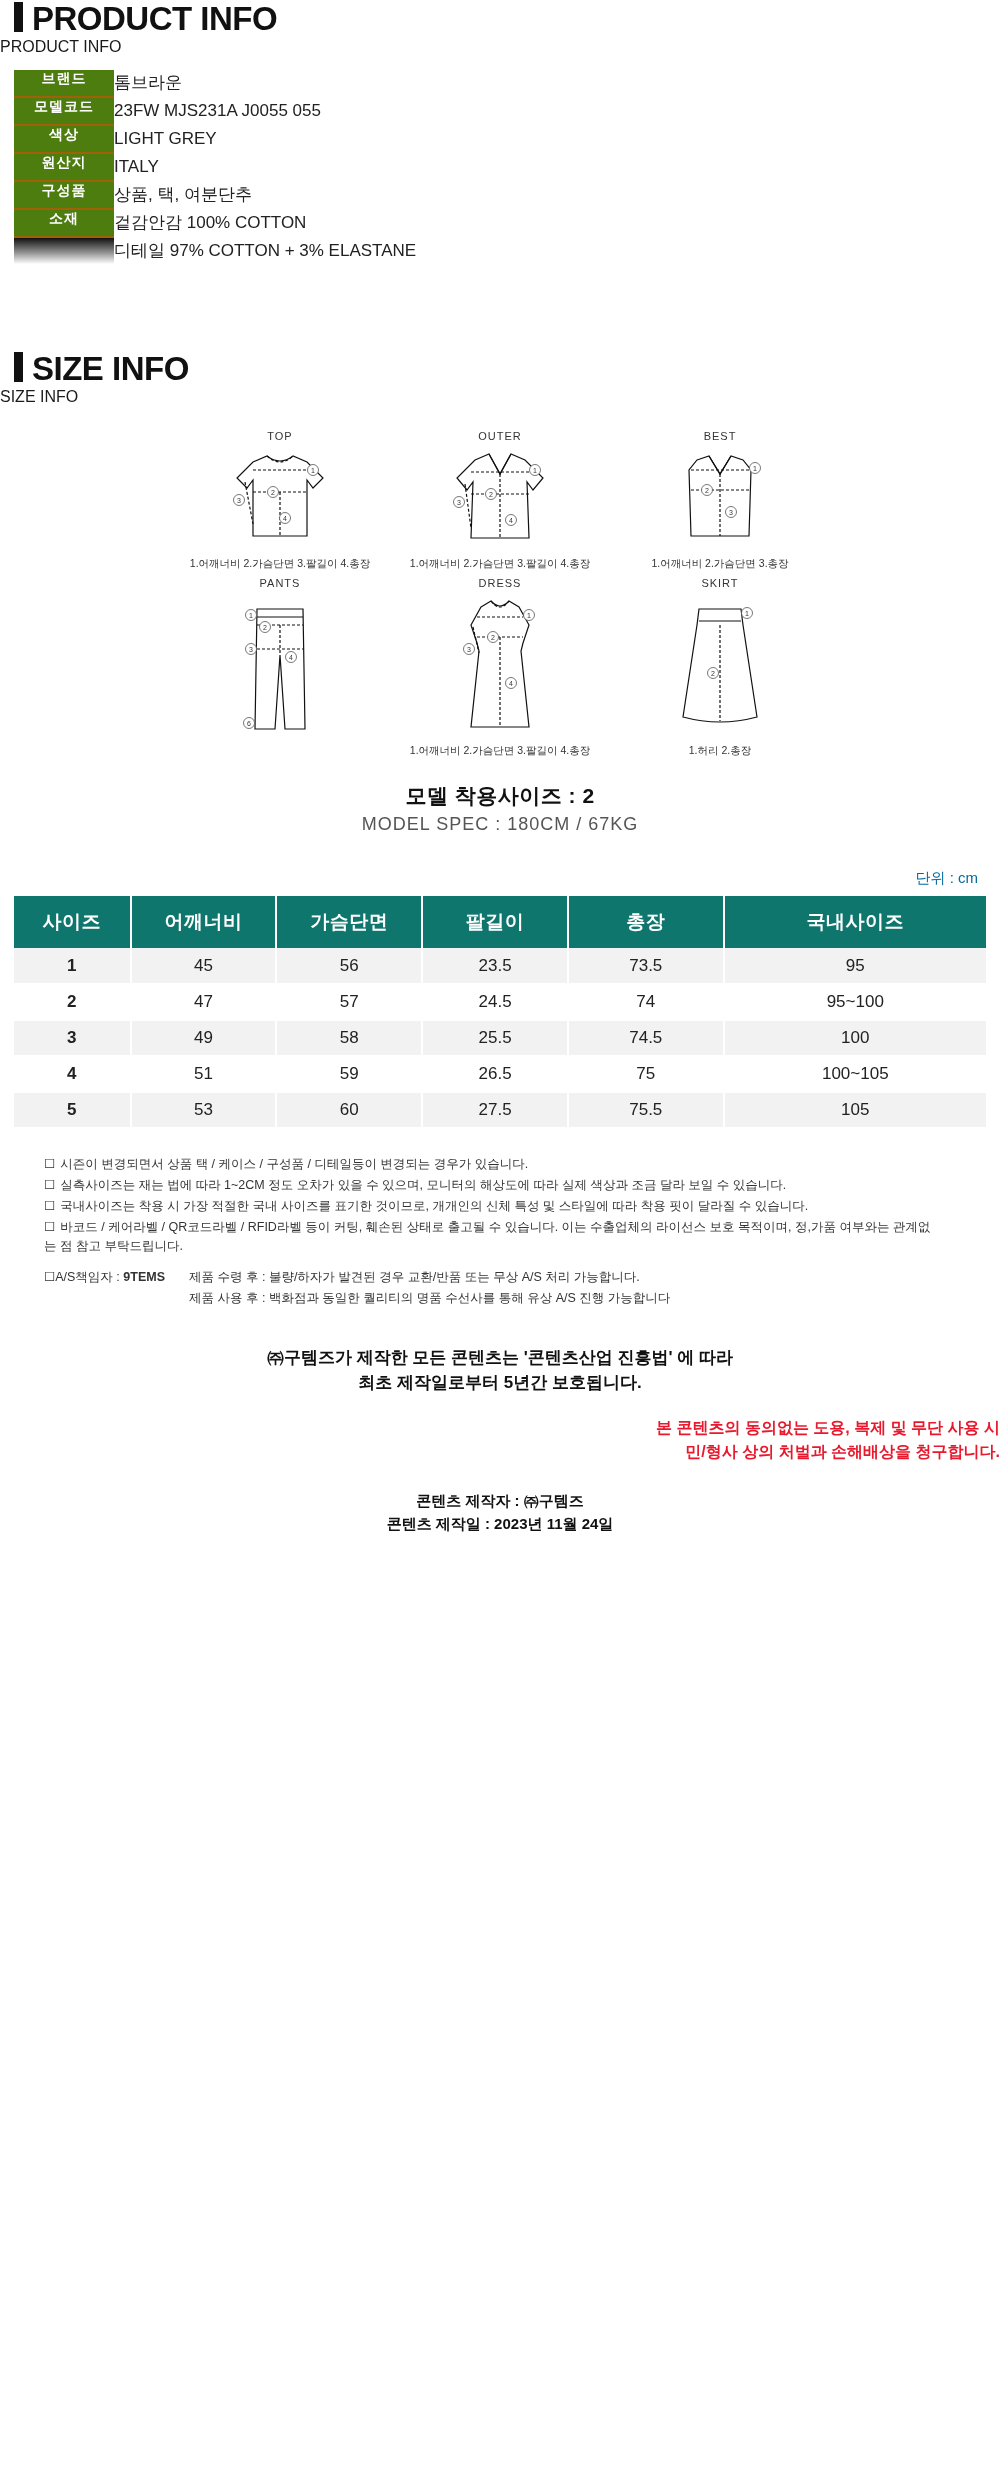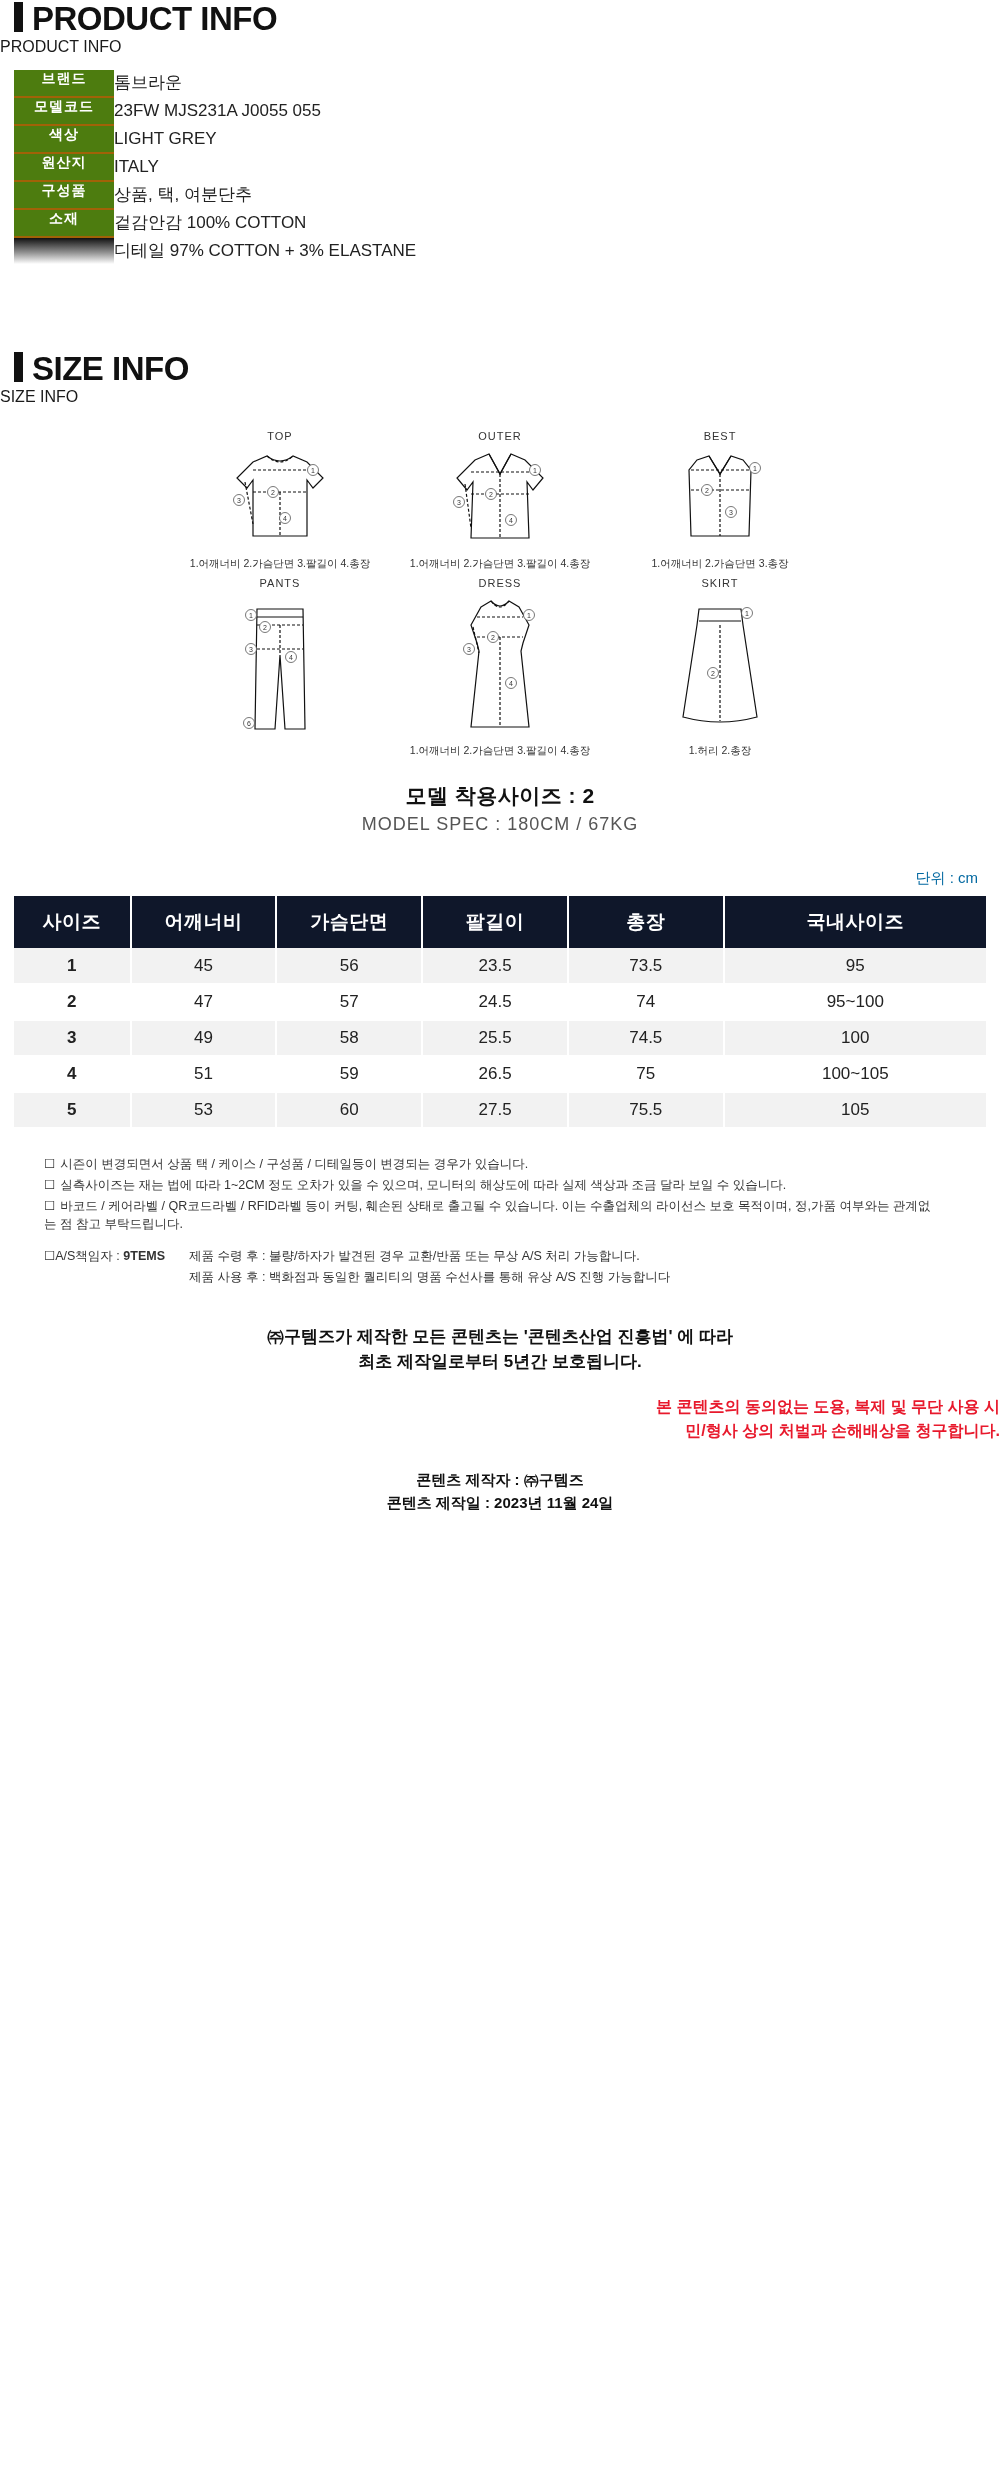--- a/index.html
+++ b/index.html
@@ -107,21 +107,21 @@
   }
 
   
   table.size-chart {
     border-collapse:collapse;
     width:972px;
     margin:8px auto 0 auto;
     table-layout:fixed;
   }
   table.size-chart th {
-    background:#0f172a;
+    background:#0f766e;
     color:#fff;
     font-size:19px;
     font-weight:bold;
     height:52px;
     border-right:2px solid #fff;
     letter-spacing:0.5px;
   }
   table.size-chart th:last-child { border-right:none; }
   table.size-chart td {
     height:36px;
@@ -429,20 +429,21 @@
         <td>27.5</td>
         <td>75.5</td>
         <td>105</td>
       </tr>
     </tbody>
   </table>
 
   <div class="notes">
     <p><span class="chk">☐</span><span>시즌이 변경되면서 상품 택 / 케이스 / 구성품 / 디테일등이 변경되는 경우가 있습니다.</span></p>
     <p><span class="chk">☐</span><span>실측사이즈는 재는 법에 따라 1~2CM 정도 오차가 있을 수 있으며, 모니터의 해상도에 따라 실제 색상과 조금 달라 보일 수 있습니다.</span></p>
+    <p><span class="chk">☐</span><span>국내사이즈는 착용 시 가장 적절한 국내 사이즈를 표기한 것이므로, 개개인의 신체 특성 및 스타일에 따라 착용 핏이 달라질 수 있습니다.</span></p>
     <p><span class="chk">☐</span><span>바코드 / 케어라벨 / QR코드라벨 / RFID라벨 등이 커팅, 훼손된 상태로 출고될 수 있습니다. 이는 수출업체의 라이선스 보호 목적이며, 정,가품 여부와는 관계없는 점 참고 부탁드립니다.</span></p>
   </div>
 
   <div class="as-block">
     <div class="as-left">
       <span class="chk">☐</span><span>A/S책임자 :</span>
       <b>9TEMS</b>
     </div>
     <div class="as-right">
       <p><span>제품 수령 후 :</span>&nbsp;<span>불량/하자가 발견된 경우 교환/반품 또는 무상 A/S 처리 가능합니다.</span></p>

